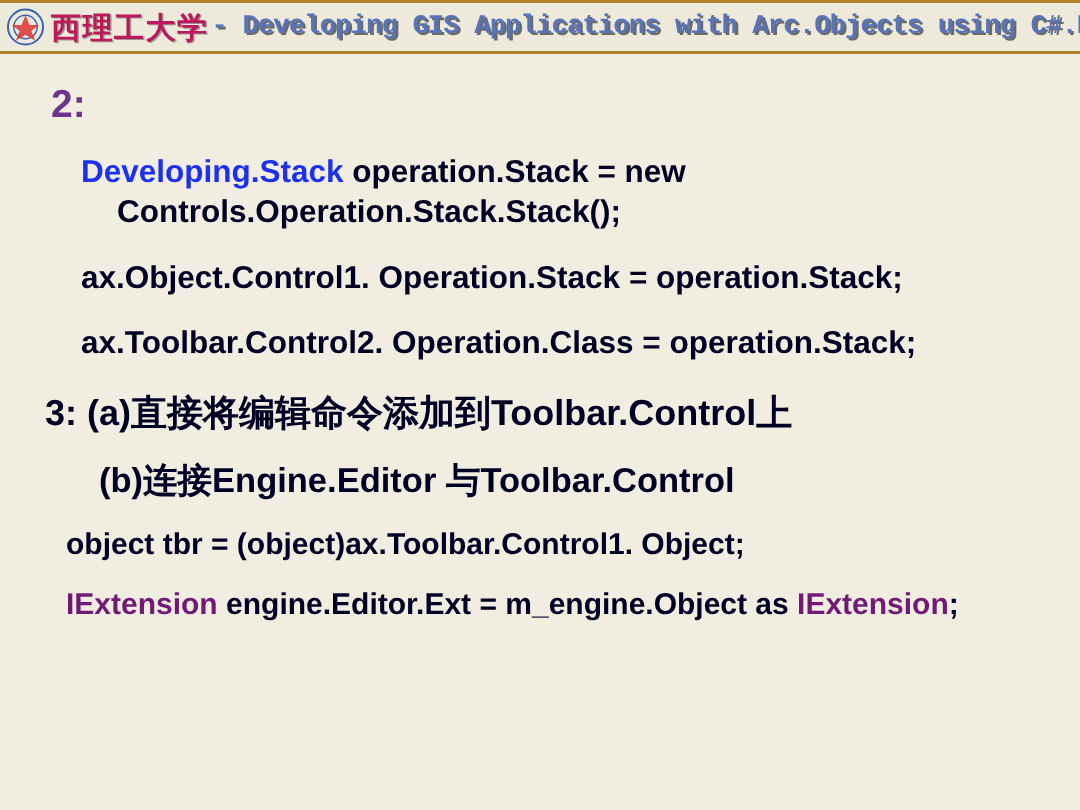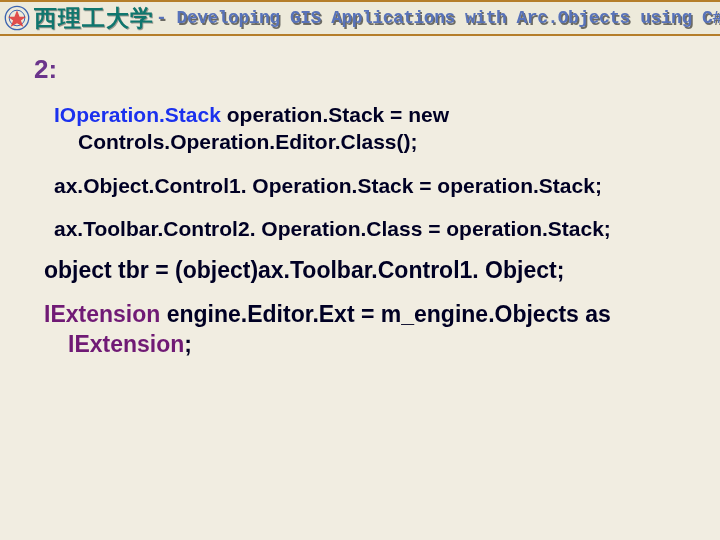--- a/index.html
+++ b/index.html
@@ -27,22 +27,22 @@
   }
   .crest {
     width: 26px;
     height: 26px;
     margin-right: 4px;
     flex: 0 0 auto;
   }
   .uni-name {
     font-family: "SimSun","Songti SC",serif;
     font-weight: bold;
-    font-size: 23px;
-    color: #0f766e;
+    font-size: 20px;
+    color: #be185d;
     letter-spacing: 1px;
     text-shadow: 1px 1px 0 rgba(0,0,0,0.35);
   }
   .tagline {
     font-family: "Courier New", monospace, "SimHei";
     font-weight: bold;
     font-size: 18px;
     color: #5873ba;
     text-shadow: 1.5px 1.5px 0 rgba(0,0,0,0.55);
     margin-left: 2px;
@@ -75,21 +75,21 @@
     line-height: 1.35;
   }
   .sec3b {
     font-size: 23px;
     font-weight: bold;
     color: #000024;
     margin-left: 12px;
     margin-top: 12px;
   }
   .codeline {
-    font-size: 23px;
+    font-size: 20px;
     font-weight: bold;
     color: #000024;
     margin-top: 14px;
     line-height: 1.3;
     padding-left: 24px;
     text-indent: -24px;
     margin-left: -10px;
   }
   .type-blue { color: #1b31ee; }
   .type-teal { color: #701a75; }
@@ -105,28 +105,30 @@
   </svg>
   <span class="uni-name">西理工大学</span>
   <span class="tagline"> - Developing GIS Applications with Arc.Objects using C#.NE</span>
 </div>
 
 <div class="content">
 
   <div class="sec2-label">2:</div>
 
   <div class="code-block">
-    <span class="type-blue">IOperation.Stack</span><span> operation.Stack = new Controls.Operation.Editor.Class();</span>
+    <span class="type-blue">Developing.Stack</span><span> operation.Stack = new Controls.Operation.Stack.Stack();</span>
   </div>
 
   <div class="code-block">ax.Object.Control1. Operation.Stack = operation.Stack;</div>
 
   <div class="code-block">ax.Toolbar.Control2. Operation.Class = operation.Stack;</div>
 
+  <div class="sec3">3: (a)直接将编辑命令添加到Toolbar.Control上</div>
 
+  <div class="sec3b">(b)连接Engine.Editor 与Toolbar.Control</div>
 
   <div class="codeline">object tbr = (object)ax.Toolbar.Control1. Object;</div>
 
   <div class="codeline">
-    <span class="type-teal">IExtension</span><span> engine.Editor.Ext = m_engine.Objects as </span><span class="type-teal">IExtension</span><span>;</span>
+    <span class="type-teal">IExtension</span><span> engine.Editor.Ext = m_engine.Object as </span><span class="type-teal">IExtension</span><span>;</span>
   </div>
 
 </div>
 
 </body></html>

